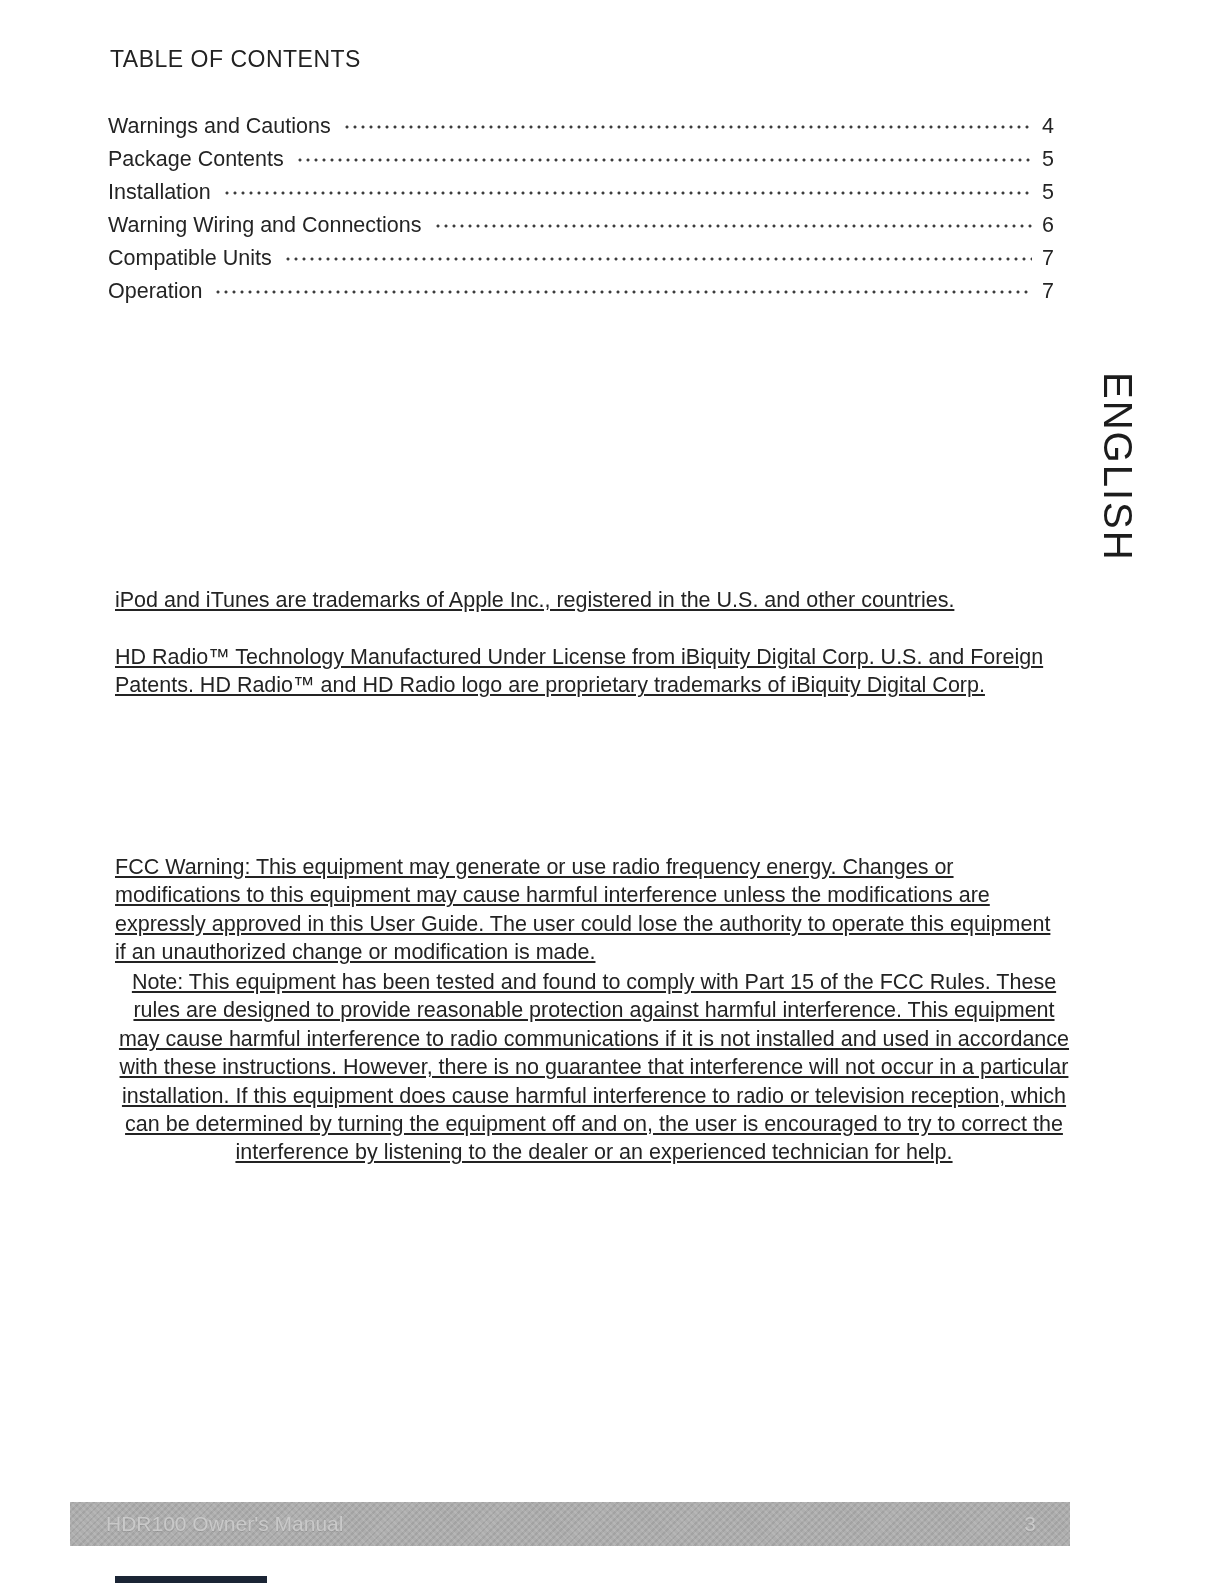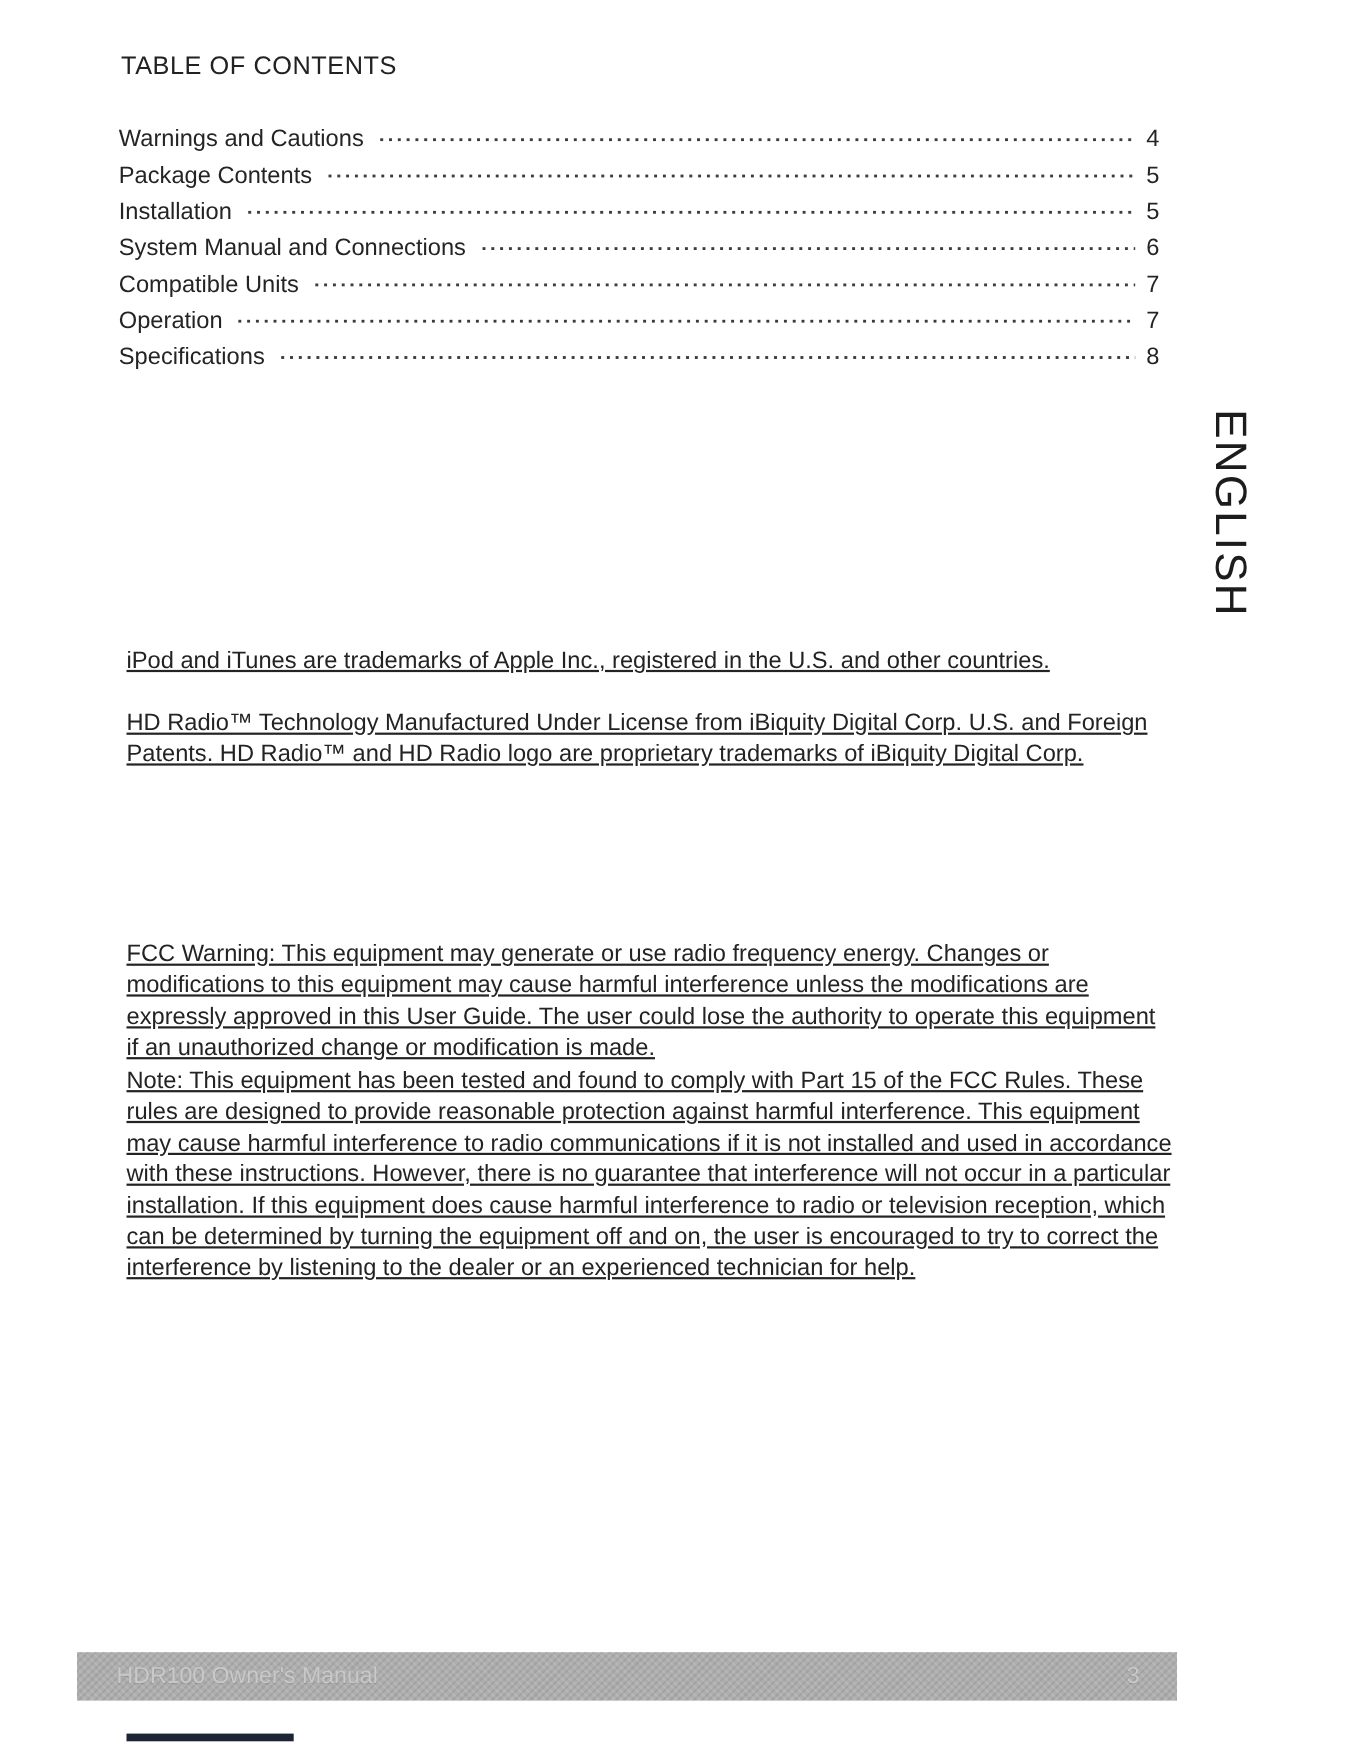--- a/index.html
+++ b/index.html
@@ -67,21 +67,21 @@
     position: absolute;
     left: 115px;
     font-size: 21.5px;
     line-height: 1.32;
     color: #232323;
     text-decoration: underline;
   }
   .para-apple    { top: 586px;  width: 945px; }
   .para-hdradio  { top: 643px;  width: 950px; }
   .para-fcc      { top: 853px;  width: 952px; }
-  .para-note     { top: 968px;  width: 958px; }
+  .para-note     { top: 968px;  width: 958px; text-align: center; }
 
   
   .footer-bar {
     position: absolute;
     left: 70px;
     top: 1502px;
     width: 1000px;
     height: 44px;
     background-color: #aeaeae;
     background-image:
@@ -125,42 +125,37 @@
       <span class="toc-page">5</span>
     </div>
 
     <div class="toc-row">
       <span class="toc-label">Installation</span>
       <span class="toc-leader"></span>
       <span class="toc-page">5</span>
     </div>
 
     <div class="toc-row">
-      <span class="toc-label">System Manual and Connections</span>
+      <span class="toc-label">Warning Wiring and Connections</span>
       <span class="toc-leader"></span>
       <span class="toc-page">6</span>
     </div>
 
     <div class="toc-row">
       <span class="toc-label">Compatible Units</span>
       <span class="toc-leader"></span>
       <span class="toc-page">7</span>
     </div>
 
     <div class="toc-row">
       <span class="toc-label">Operation</span>
       <span class="toc-leader"></span>
       <span class="toc-page">7</span>
     </div>
 
-    <div class="toc-row">
-      <span class="toc-label">Specifications</span>
-      <span class="toc-leader"></span>
-      <span class="toc-page">8</span>
-    </div>
   </div>
 
   <div class="lang-label">ENGLISH</div>
 
   <p class="para para-apple">iPod and iTunes are trademarks of Apple Inc., registered in the U.S. and other countries.</p>
 
   <p class="para para-fcc">FCC Warning: This equipment may generate or use radio frequency energy. Changes or modifications to this equipment may cause harmful interference unless the modifications are expressly approved in this User Guide. The user could lose the authority to operate this equipment if an unauthorized change or modification is made.</p>
 
   <p class="para para-hdradio">HD Radio™ Technology Manufactured Under License from iBiquity Digital Corp. U.S. and Foreign Patents. HD Radio™ and HD Radio logo are proprietary trademarks of iBiquity Digital Corp.</p>
 

